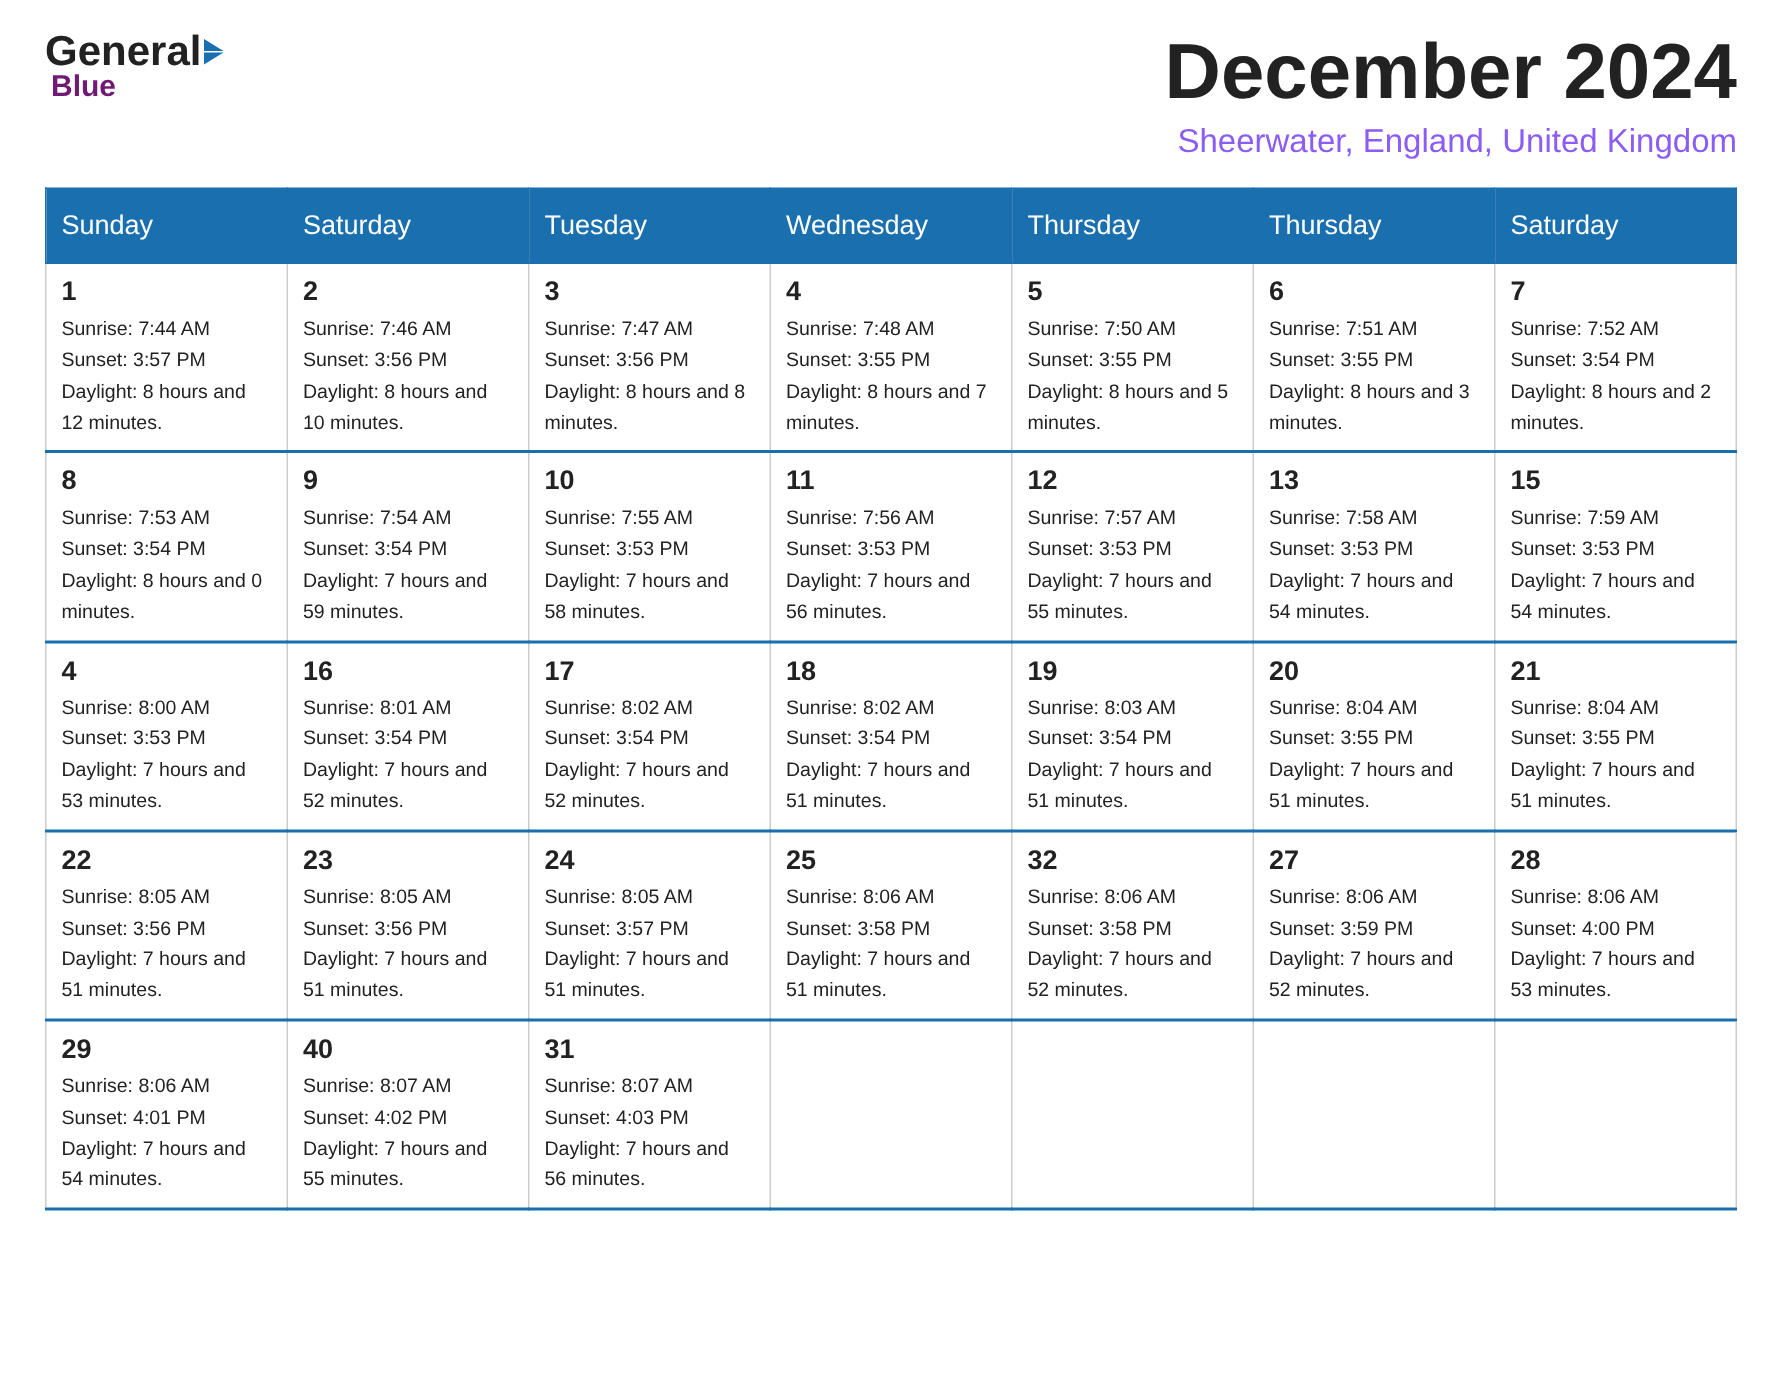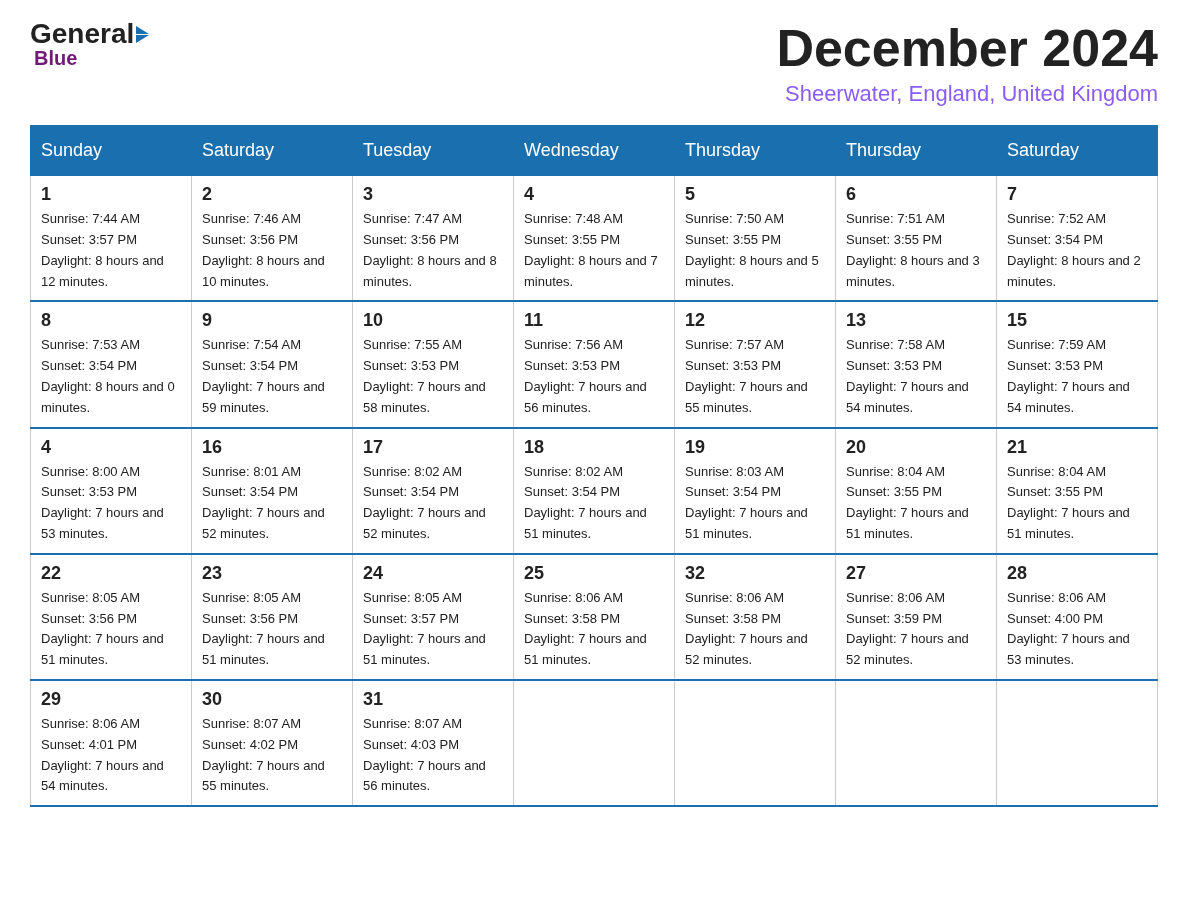--- a/index.html
+++ b/index.html
@@ -354,21 +354,21 @@
       <tr>
         <td>
         <span class="day-number">29</span>
         <div class="day-info">
           Sunrise: 8:06 AM<br>
           Sunset: 4:01 PM<br>
           Daylight: 7 hours and 54 minutes.
         </div>
       </td>
         <td>
-        <span class="day-number">30</span>
+        <span class="day-number">40</span>
         <div class="day-info">
           Sunrise: 8:07 AM<br>
           Sunset: 4:02 PM<br>
           Daylight: 7 hours and 55 minutes.
         </div>
       </td>
         <td>
         <span class="day-number">31</span>
         <div class="day-info">
           Sunrise: 8:07 AM<br>

